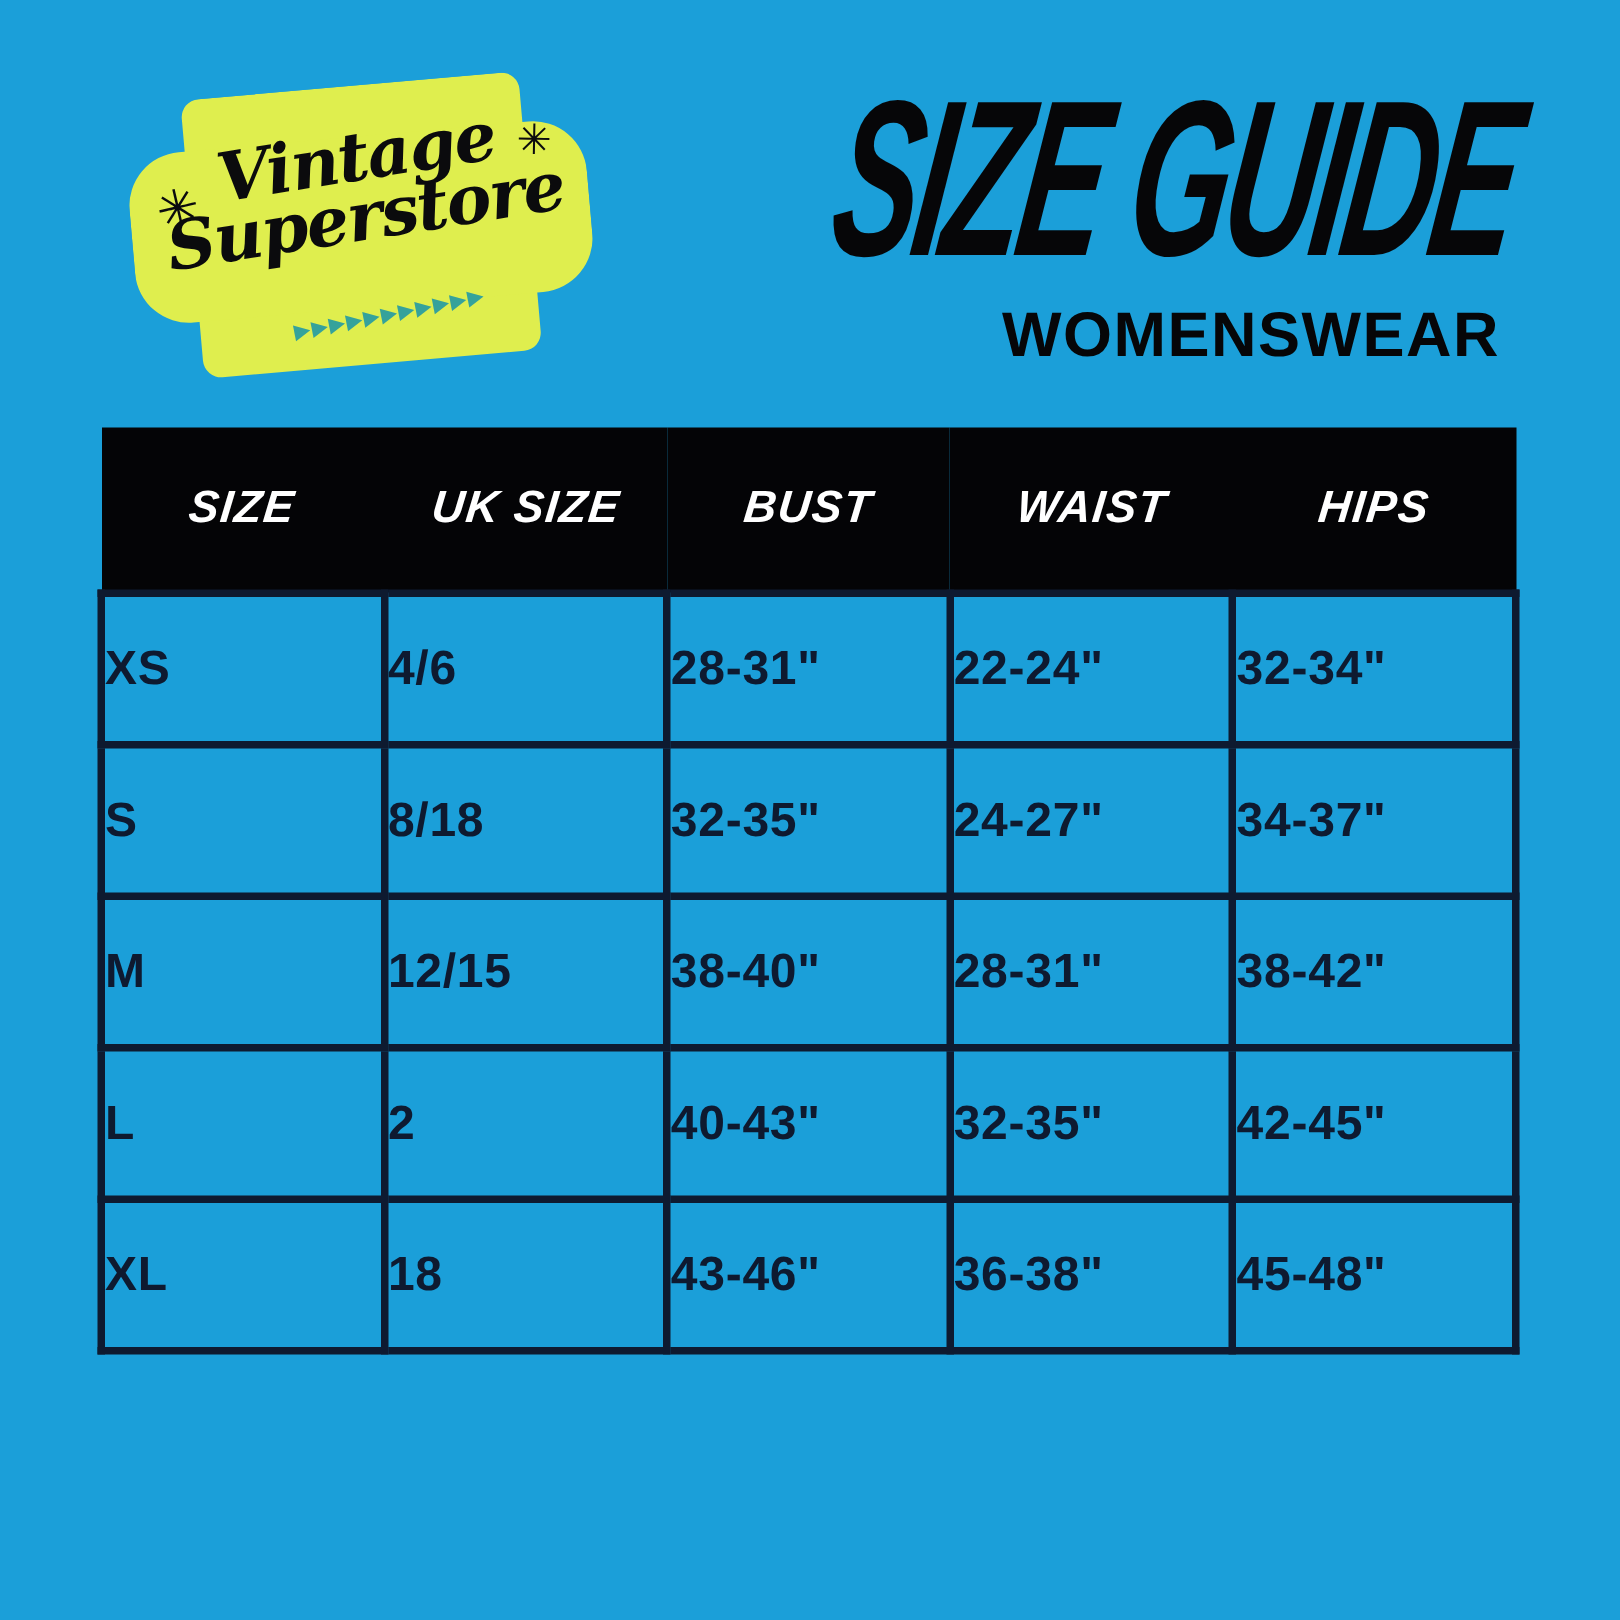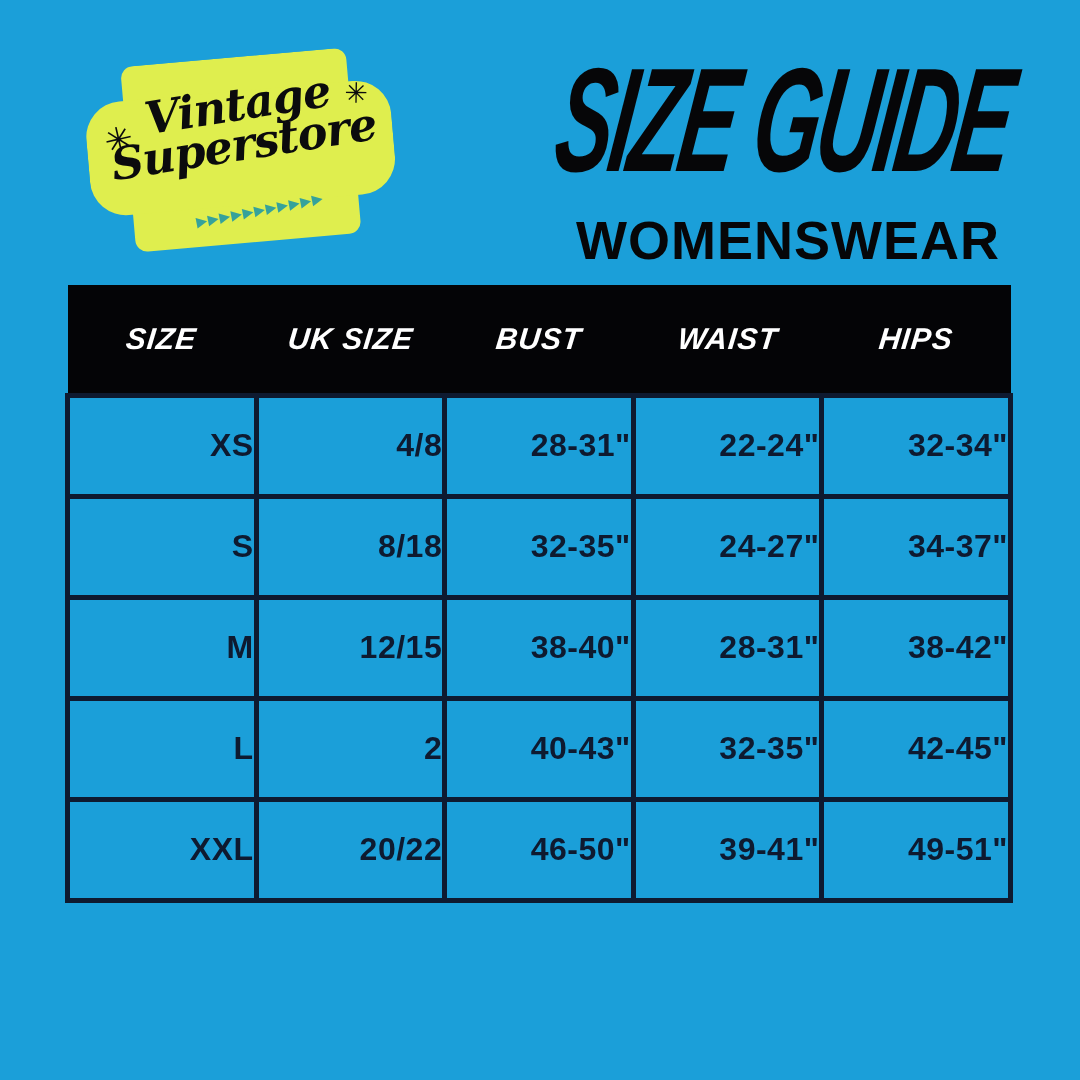--- a/index.html
+++ b/index.html
@@ -71,23 +71,23 @@
     font-weight:bold;
     font-style:italic;
     letter-spacing:-6px;
     line-height:1.05;
     color:var(--ink-black);
     transform:skewX(-8deg) scaleX(0.58);
     transform-origin:100% 50%;
     white-space:nowrap;
   }
   .subtitle{
-    margin-top:12px;
+    margin-top:2px;
     padding-right:10px;
-    font-size:54px;
+    font-size:42px;
     font-weight:bold;
     letter-spacing:1px;
     color:var(--ink-black);
   }
 
   
   table.size-table{
     position:absolute;
     left:65px; top:285px;
     width:948px;
@@ -103,21 +103,21 @@
     font-weight:bold;
     font-style:italic;
     letter-spacing:1px;
     text-align:center;
     vertical-align:middle;
   }
   .size-table th span{display:inline-block;transform:skewX(-6deg);}
   .size-table td{
     height:101px;
     border:5px solid var(--border-navy);
-    text-align:right;
+    text-align:left;
     vertical-align:middle;
     font-size:32px;
     font-weight:bold;
     color:var(--cell-text);
     letter-spacing:0.5px;
   }
 </style>
 </head>
 <body>
 
@@ -146,21 +146,21 @@
       <th><span>SIZE</span></th>
       <th><span>UK SIZE</span></th>
       <th><span>BUST</span></th>
       <th><span>WAIST</span></th>
       <th><span>HIPS</span></th>
     </tr>
   </thead>
   <tbody>
     <tr>
       <td>XS</td>
-      <td>4/8</td>
+      <td>4/6</td>
       <td>28-31"</td>
       <td>22-24"</td>
       <td>32-34"</td>
     </tr>
     <tr>
       <td>S</td>
       <td>8/18</td>
       <td>32-35"</td>
       <td>24-27"</td>
       <td>34-37"</td>
@@ -173,20 +173,20 @@
       <td>38-42"</td>
     </tr>
     <tr>
       <td>L</td>
       <td>2</td>
       <td>40-43"</td>
       <td>32-35"</td>
       <td>42-45"</td>
     </tr>
     <tr>
-      <td>XXL</td>
-      <td>20/22</td>
-      <td>46-50"</td>
-      <td>39-41"</td>
-      <td>49-51"</td>
+      <td>XL</td>
+      <td>18</td>
+      <td>43-46"</td>
+      <td>36-38"</td>
+      <td>45-48"</td>
     </tr>
   </tbody>
 </table>
 
 </body></html>

